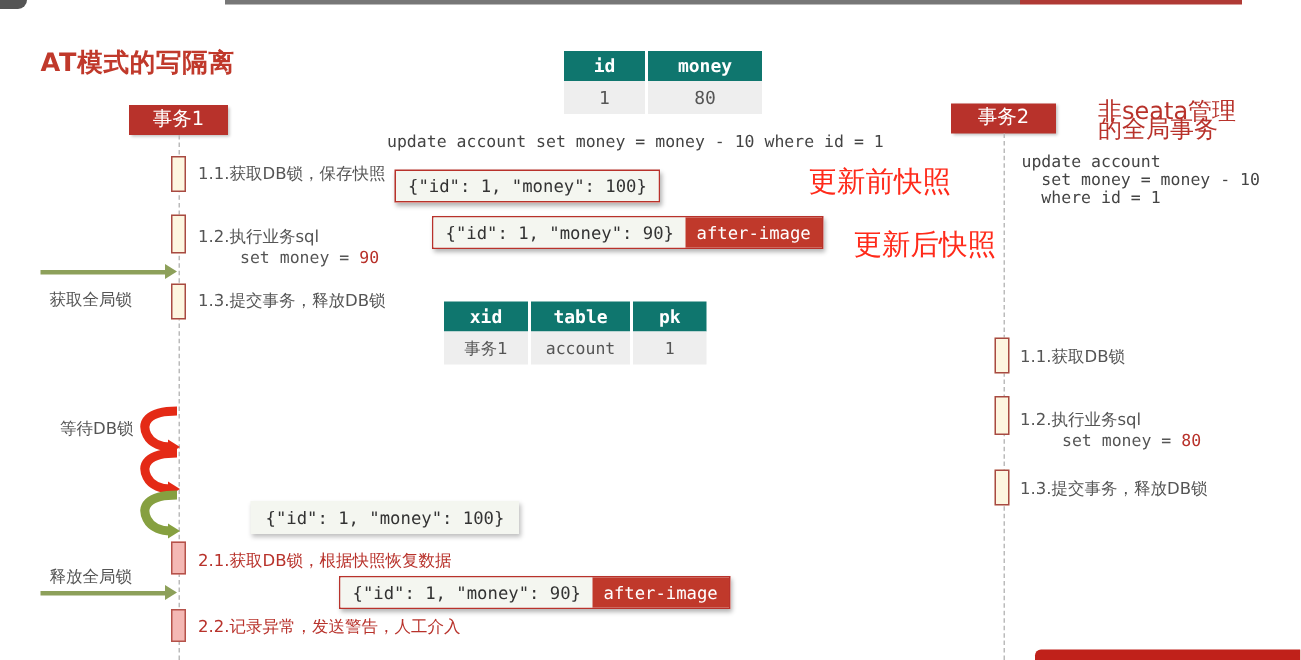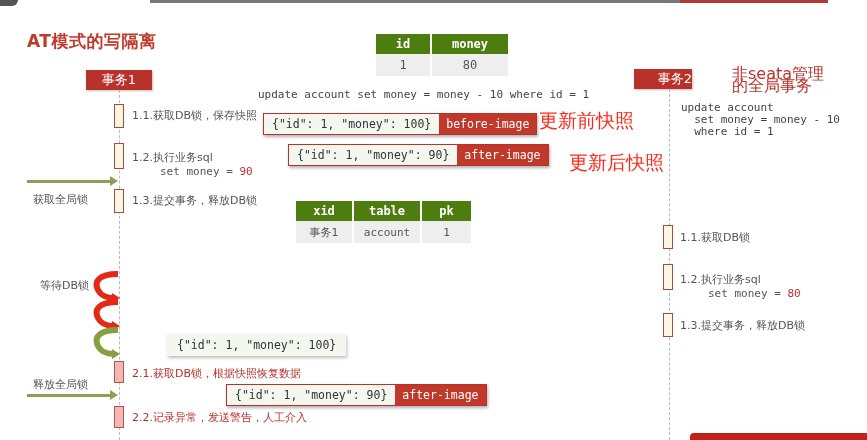--- a/index.html
+++ b/index.html
@@ -19,21 +19,21 @@
   .lifeline { width: 0; border-left: 1px dashed #bbb; }
 
   .act { width: 10px; background: #fdf6e0; border: 1.5px solid #a84a42; }
   .act.pink { background: #f4b8b4; border-color: #b5524a; }
 
   .step { font-size: 11px; color: #555; line-height: 14px; white-space: pre; }
   .step.red { color: #b8322b; }
   .num-red { color: #b8322b; }
 
   .data-table { border-collapse: separate; border-spacing: 2px 0; font-family: "DejaVu Sans Mono", monospace; }
-  .data-table th { background: #4d7c0f; color: #fff; font-size: 12px; font-weight: bold; height: 20px; padding: 0 8px; }
+  .data-table th { background: #0f766e; color: #fff; font-size: 12px; font-weight: bold; height: 20px; padding: 0 8px; }
   .data-table td { background: #eeeeee; color: #555; font-size: 12px; height: 22px; text-align: center; }
 
   .snap { display: flex; align-items: stretch; height: 22px; box-shadow: 1px 2px 3px rgba(0,0,0,0.3); border: 1px solid #b8322b; }
   .snap .json { background: #f4f6f0; font-size: 11.5px; color: #333; padding: 0 8px; line-height: 20px; font-family: "DejaVu Sans Mono", monospace; }
   .snap .tag { background: #c0392b; color: #fff; font-size: 11.5px; padding: 0 7px; line-height: 20px; font-family: "DejaVu Sans Mono", monospace; }
   .json-box { background: #f4f6f0; font-size: 11.5px; color: #333; padding: 0 10px; line-height: 22px; height: 22px; box-shadow: 1px 2px 3px rgba(0,0,0,0.25); font-family: "DejaVu Sans Mono", monospace; }
 
   .annot { color: #ff2a1a; font-size: 19px; }
 
   .side-label { font-size: 11px; color: #555; }
@@ -103,21 +103,20 @@
       <td>1</td>
       <td>80</td>
     </tr>
   </tbody>
 </table>
 
 <div class="abs code" style="left:258px; top:89px;">update account set money = money - 10 where id = 1</div>
 
 <div class="abs snap" style="left:263px; top:113px;">
   <span class="json">{"id": 1, "money": 100}</span>
-  <span class="tag">before-image</span>
 </div>
 <div class="abs annot" style="left:539px; top:108px;">更新前快照</div>
 
 <div class="abs snap" style="left:288px; top:144px;">
   <span class="json">{"id": 1, "money": 90}</span>
   <span class="tag">after-image</span>
 </div>
 <div class="abs annot" style="left:569px; top:150px;">更新后快照</div>
 
 <table class="abs data-table" style="left:294px; top:201px;">
@@ -136,21 +135,21 @@
     </tr>
   </tbody>
 </table>
 
 <div class="abs json-box" style="left:167px; top:334px;">{"id": 1, "money": 100}</div>
 <div class="abs snap" style="left:226px; top:384px;">
   <span class="json">{"id": 1, "money": 90}</span>
   <span class="tag">after-image</span>
 </div>
 
-<div class="abs tx-header" style="left:634px; top:69px; width:58px;text-align:right;">事务2</div>
+<div class="abs tx-header" style="left:634px; top:69px; width:70px;">事务2</div>
 <div class="abs small-red" style="left:716px; top:68px;">非seata管理</div>
 <div class="abs small-red" style="left:716px; top:80px;">的全局事务</div>
 <div class="abs lifeline" style="left:669px; top:89px; height:351px;"></div>
 
 <div class="abs code" style="left:681px; top:102px;">update account</div>
 <div class="abs code" style="left:681px; top:114px;">  set money = money - 10</div>
 <div class="abs code" style="left:681px; top:126px;">  where id = 1</div>
 
 <div class="abs act" style="left:663px; top:225px; height:24px;"></div>
 <div class="abs step" style="left:680px; top:231px;">1.1.获取DB锁</div>

